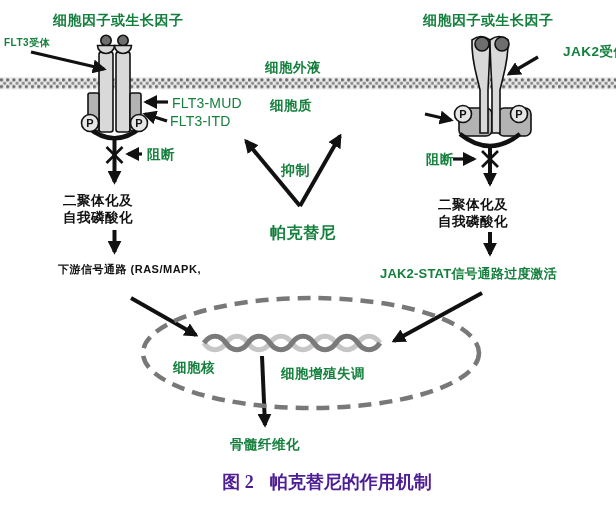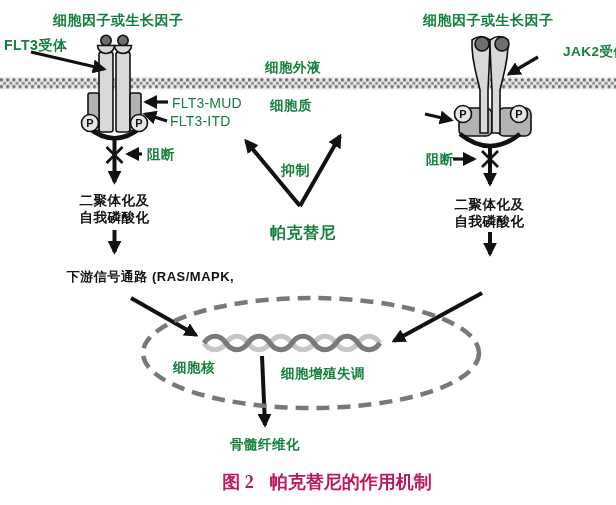--- a/index.html
+++ b/index.html
@@ -2,24 +2,24 @@
 <html><head>
 <meta charset="utf-8">
 <style>
   html,body{margin:0;padding:0;background:#fff;}
   #canvas{position:relative;width:616px;height:505px;background:#ffffff;overflow:hidden;
           font-family:"Liberation Sans","DejaVu Sans",sans-serif;color:#111;}
   #diagram-svg{position:absolute;left:0;top:0;}
   .lbl{position:absolute;white-space:nowrap;color:#15803d;line-height:1.2;}
   .cjk{font-weight:700;letter-spacing:0.5px;}
   .lat{font-weight:400;letter-spacing:0.2px;}
-  .stack{position:absolute;text-align:center;font-weight:700;letter-spacing:0.5px;}
+  .stack{position:absolute;text-align:left;font-weight:700;letter-spacing:0.5px;}
   .stack div{line-height:16.5px;}
   .caption{position:absolute;left:0;right:0;top:470px;text-align:center;padding-left:38px;
-           font-family:"Liberation Serif","DejaVu Serif",serif;font-weight:700;font-size:18px;color:#be185d;}
+           font-family:"Liberation Serif","DejaVu Serif",serif;font-weight:700;font-size:18px;color:#4c1d95;}
   .caption .num{margin-right:16px;}
   .ptxt{font:700 11px "Liberation Sans","DejaVu Sans",sans-serif;fill:#111;}
 </style>
 </head>
 <body>
 
 <div id="canvas">
 
   <svg id="diagram-svg" width="616" height="505" viewBox="0 0 616 505">
     <defs>
@@ -100,42 +100,43 @@
     <ellipse cx="311" cy="353" rx="168" ry="55" fill="none" stroke="#787878" stroke-width="4.5" stroke-dasharray="13 8"></ellipse>
 
     <g fill="none">
       <path d="M204,343 C210,352 220,352 226,343 S242,334 248,343 S264,352 270,343 S286,334 292,343 S308,352 314,343 S330,334 336,343 S352,352 358,343 S374,334 380,343" stroke="#c6c6c6" stroke-width="5"></path>
       <path d="M204,343 C210,334 220,334 226,343 S242,352 248,343 S264,334 270,343 S286,352 292,343 S308,334 314,343 S330,352 336,343 S352,334 358,343 S374,352 380,343" stroke="#7a7a7a" stroke-width="5"></path>
     </g>
   </svg>
 
   <div class="lbl cjk" style="left:53px;top:12px;font-size:14px;">细胞因子或生长因子</div>
   <div class="lbl cjk" style="left:423px;top:12px;font-size:14px;">细胞因子或生长因子</div>
-  <div class="lbl cjk" style="left:4px;top:37px;font-size:14px;">FLT3受体</div>
+  <div class="lbl cjk" style="left:4px;top:37px;font-size:10px;">FLT3受体</div>
   <div class="lbl cjk" style="left:543px;top:44px;font-size:13.5px;margin-left:20px;">JAK2受体</div>
   <div class="lbl cjk" style="left:265px;top:60px;font-size:13.5px;">细胞外液</div>
   <div class="lbl cjk" style="left:270px;top:98px;font-size:13.5px;">细胞质</div>
   <div class="lbl lat" style="left:172px;top:95px;font-size:14px;">FLT3-MUD</div>
   <div class="lbl lat" style="left:170px;top:113px;font-size:14px;">FLT3-ITD</div>
   <div class="lbl cjk" style="left:147px;top:147px;font-size:13.5px;">阻断</div>
   <div class="lbl cjk" style="left:426px;top:152px;font-size:13.5px;">阻断</div>
   <div class="lbl cjk" style="left:281px;top:162px;font-size:14px;">抑制</div>
   <div class="lbl cjk" style="left:270px;top:223px;font-size:16px;text-align:center;">帕克替尼</div>
 
   <div class="stack" style="left:63px;top:193px;width:103px;font-size:13.5px;">
     <div>二聚体化及</div>
     <div>自我磷酸化</div>
   </div>
   <div class="stack" style="left:438px;top:197px;width:103px;font-size:13.5px;">
     <div>二聚体化及</div>
     <div>自我磷酸化</div>
   </div>
-  <div class="stack" style="left:58px;top:261px;width:185px;font-size:13px;margin-top:8px;">
+  <div class="stack" style="left:58px;top:261px;width:185px;font-size:11px;">
     <div>下游信号通路 (RAS/MAPK,</div>
   </div>
+  <div class="lbl cjk" style="left:380px;top:266px;font-size:13px;letter-spacing:0.2px;">JAK2-STAT信号通路过度激活</div>
 
   <div class="lbl cjk" style="left:173px;top:360px;font-size:13.5px;text-align:right;">细胞核</div>
   <div class="lbl cjk" style="left:281px;top:366px;font-size:13.5px;">细胞增殖失调</div>
   <div class="lbl cjk" style="left:230px;top:437px;font-size:13.5px;">骨髓纤维化</div>
 
   <div class="caption">
     <span class="num">图 2</span><span>帕克替尼的作用机制</span>
   </div>
 
 </div>

